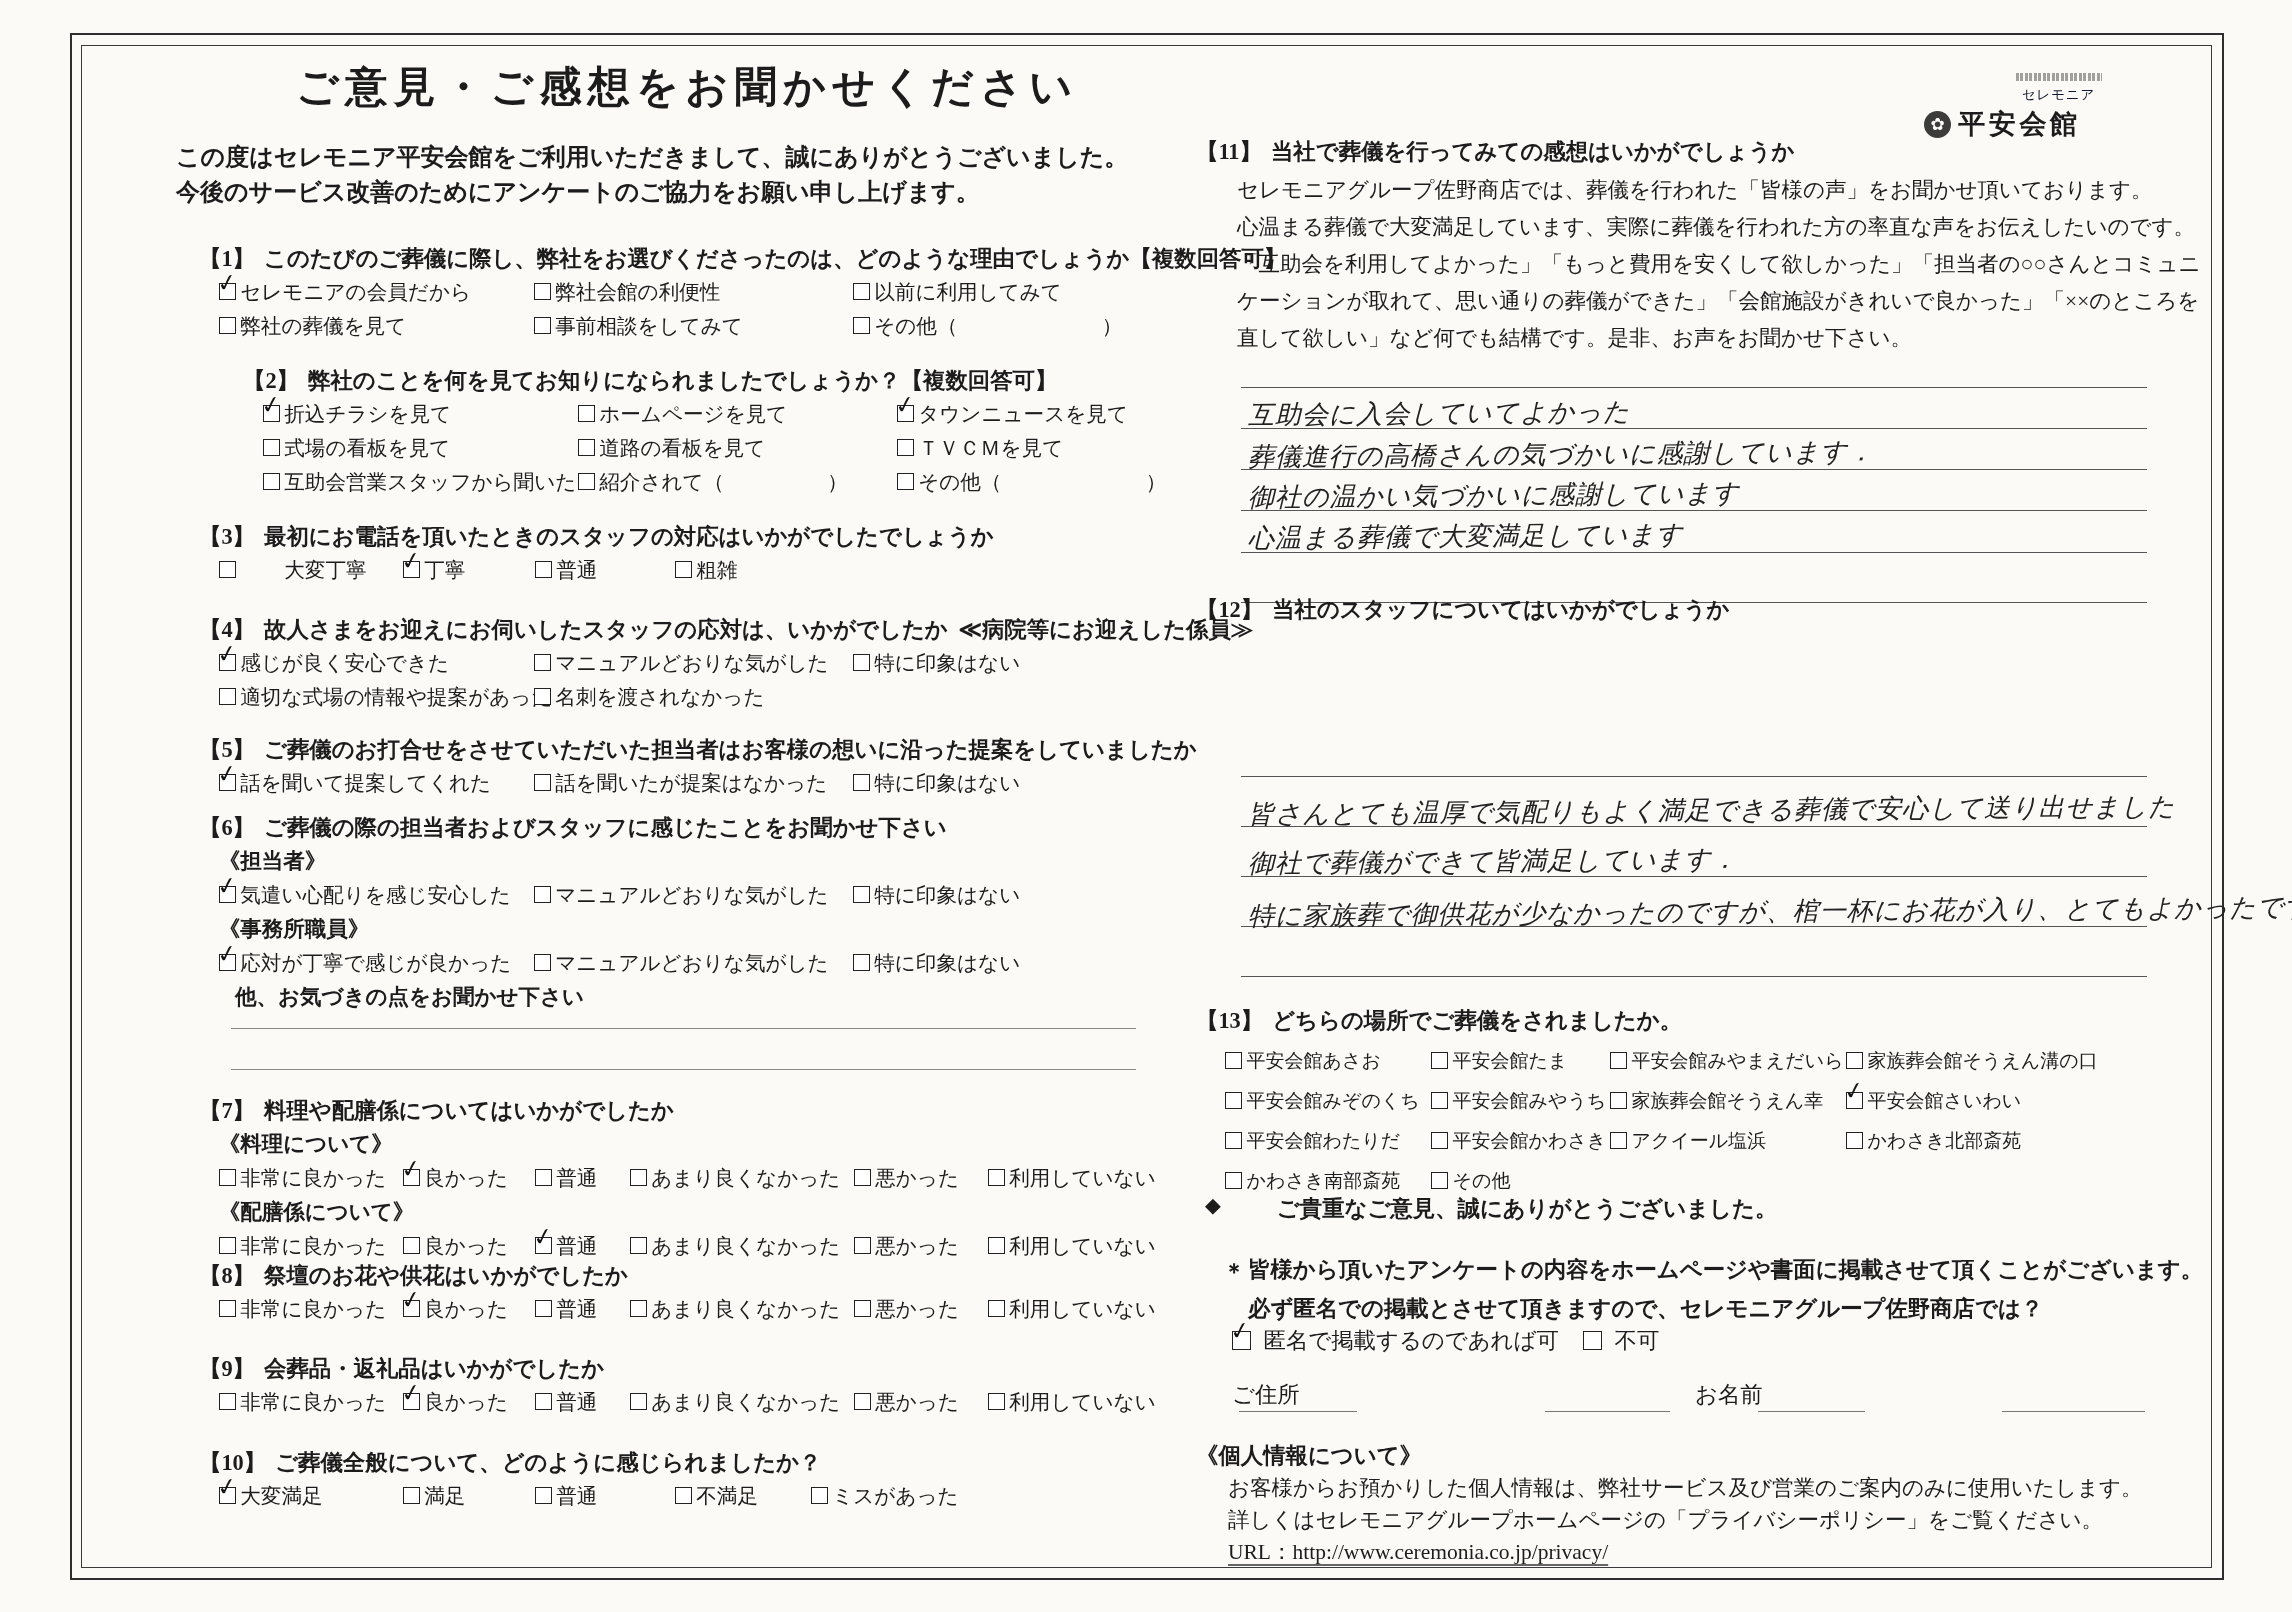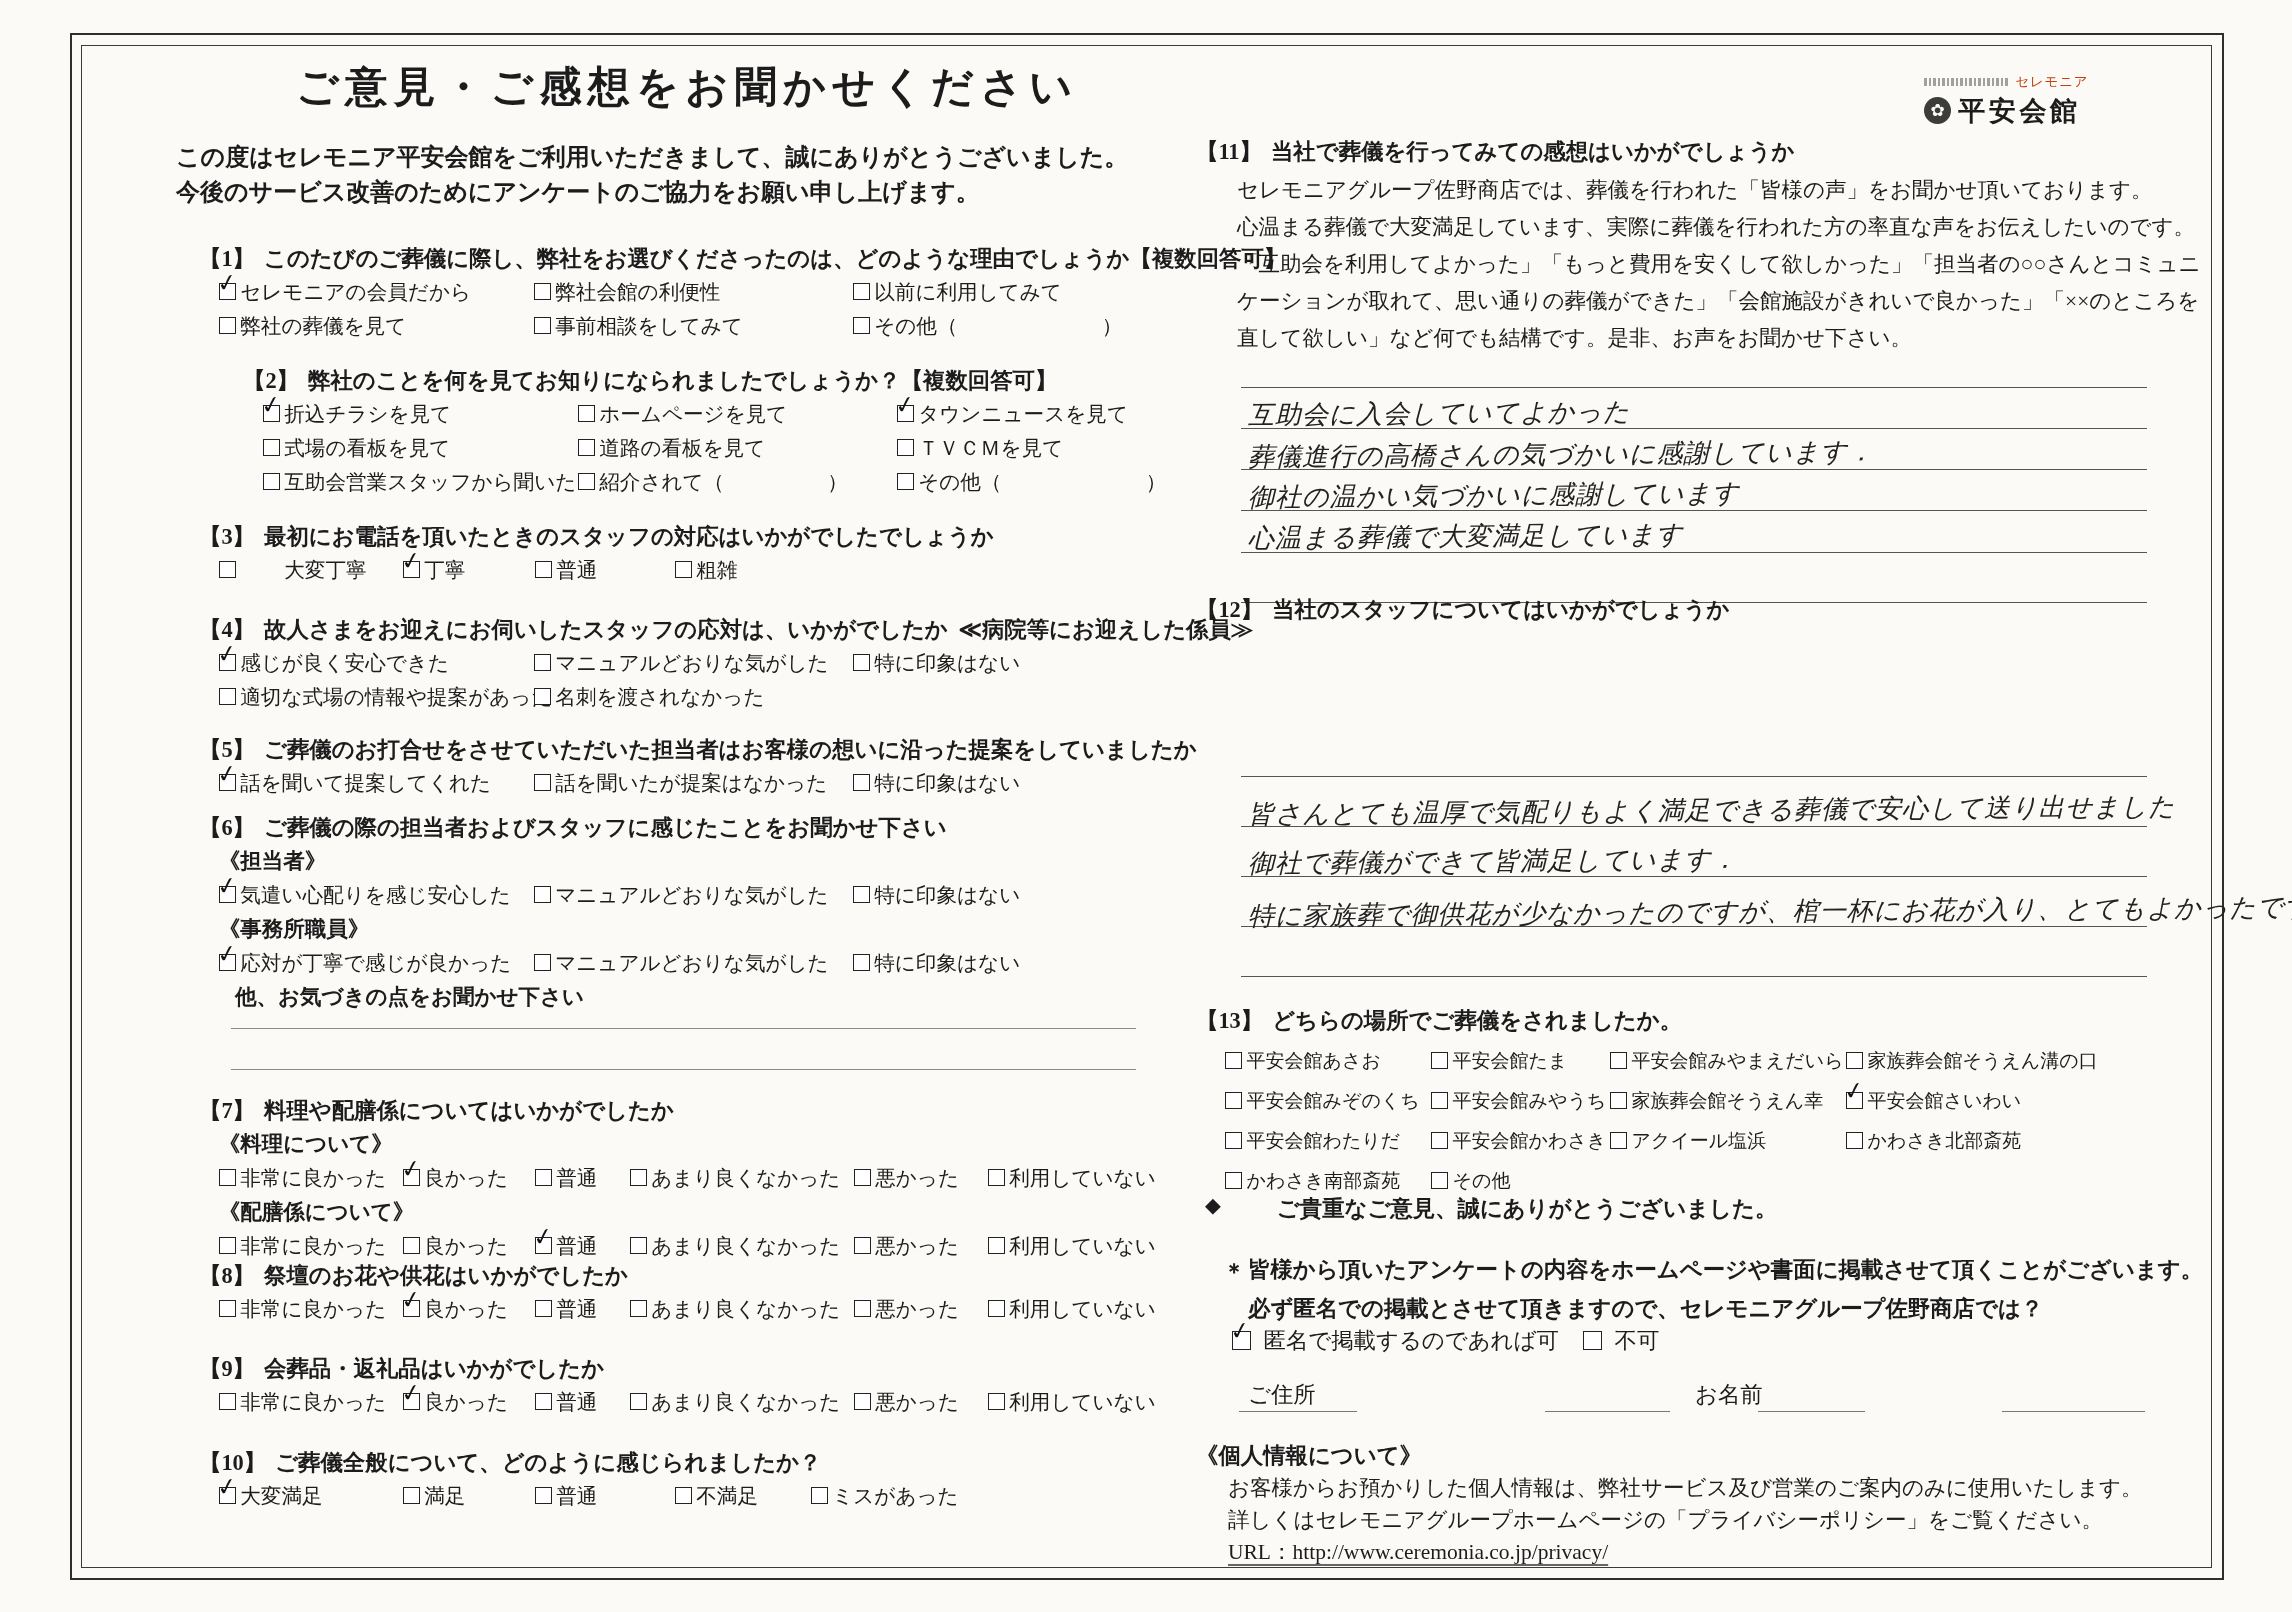--- a/index.html
+++ b/index.html
@@ -11,21 +11,21 @@
     -webkit-font-smoothing:antialiased;
   }
   .paper{position:absolute;inset:0;background:#fbfaf7;overflow:hidden;}
   .frame-outer{position:absolute;left:70px;top:33px;right:69px;bottom:32px;border:2.7px solid #2e2e2e;}
   .frame-inner{position:absolute;left:81px;top:45px;right:81px;bottom:44px;border:1.8px solid #3a3a3a;}
 
   .page-title{position:absolute;left:296px;top:59px;font-size:42px;font-weight:bold;letter-spacing:6.3px;white-space:nowrap;}
   .intro{position:absolute;left:176px;top:140px;font-size:24px;font-weight:bold;line-height:35px;white-space:nowrap;}
 
   .logo{position:absolute;left:1924px;top:73px;width:269px;}
-  .logo-top{font-size:13.4px;letter-spacing:0.9px;color:#c2410c;display:flex;align-items:center;gap:5.4px;justify-content:flex-start;}
+  .logo-top{font-size:13.4px;letter-spacing:0.9px;color:#0f172a;display:flex;align-items:center;gap:5.4px;justify-content:flex-start;flex-direction:column;}
   .noise{display:inline-block;width:86px;height:8px;background:repeating-linear-gradient(90deg,#8a8a86 0 2.7px,#fbfaf7 2.7px 4.5px);opacity:.8;}
   .logo-main{display:flex;align-items:center;gap:7.2px;margin-top:1.8px;}
   .logo-icon{width:27px;height:27px;border-radius:50%;background:#3c3c3a;color:#fbfaf7;font-size:17px;line-height:27px;text-align:center;flex:none;}
   .logo-name{font-size:27px;font-weight:bold;letter-spacing:3.6px;}
 
   #left-col{position:absolute;left:199px;top:0;width:958px;height:1612px;}
   #right-col{position:absolute;left:1196px;top:0;width:963px;height:1612px;}
 
   .q{position:absolute;left:0;width:100%;}
   .qhead{font-size:22.4px;font-weight:bold;line-height:33px;white-space:nowrap;}
@@ -559,21 +559,21 @@
             <span class="ck">✓</span>
           </span>
           <span class="lbl">匿名で掲載するのであれば可</span>
         </span>
         <span class="opt">
           <span class="cb"></span>
           <span class="lbl">不可</span>
         </span>
       </div>
       <div class="fieldrow" style="top: 1379px;">
-        <span class="lbl" style="left: 52px;">ご住所</span>
+        <span class="lbl" style="left: 36px;">ご住所</span>
         <span class="lbl" style="left: 499px;">お名前</span>
         <div class="fline" style="left: 43px; width: 118px; top: 32px;"></div>
         <div class="fline" style="left: 349px; width: 125px; top: 32px;"></div>
         <div class="fline" style="left: 562px; width: 107px; top: 32px;"></div>
         <div class="fline" style="left: 806px; width: 143px; top: 32px;"></div>
       </div>
       <div class="privacy-head" style="top: 1440px; left: 0px;">《個人情報について》</div>
       <div class="privacy-body" style="top: 1472px;">
         <div>お客様からお預かりした個人情報は、弊社サービス及び営業のご案内のみに使用いたします。</div>
         <div>詳しくはセレモニアグループホームページの「プライバシーポリシー」をご覧ください。</div>

